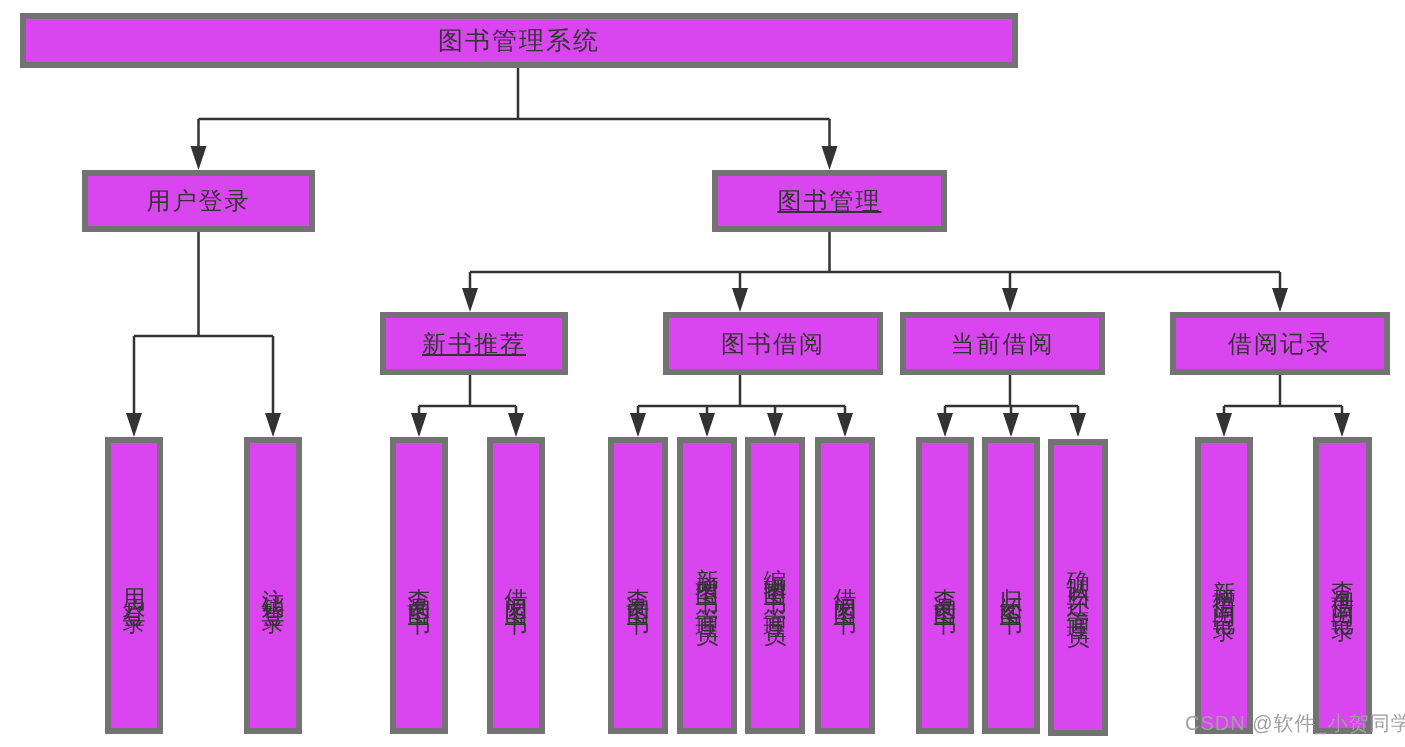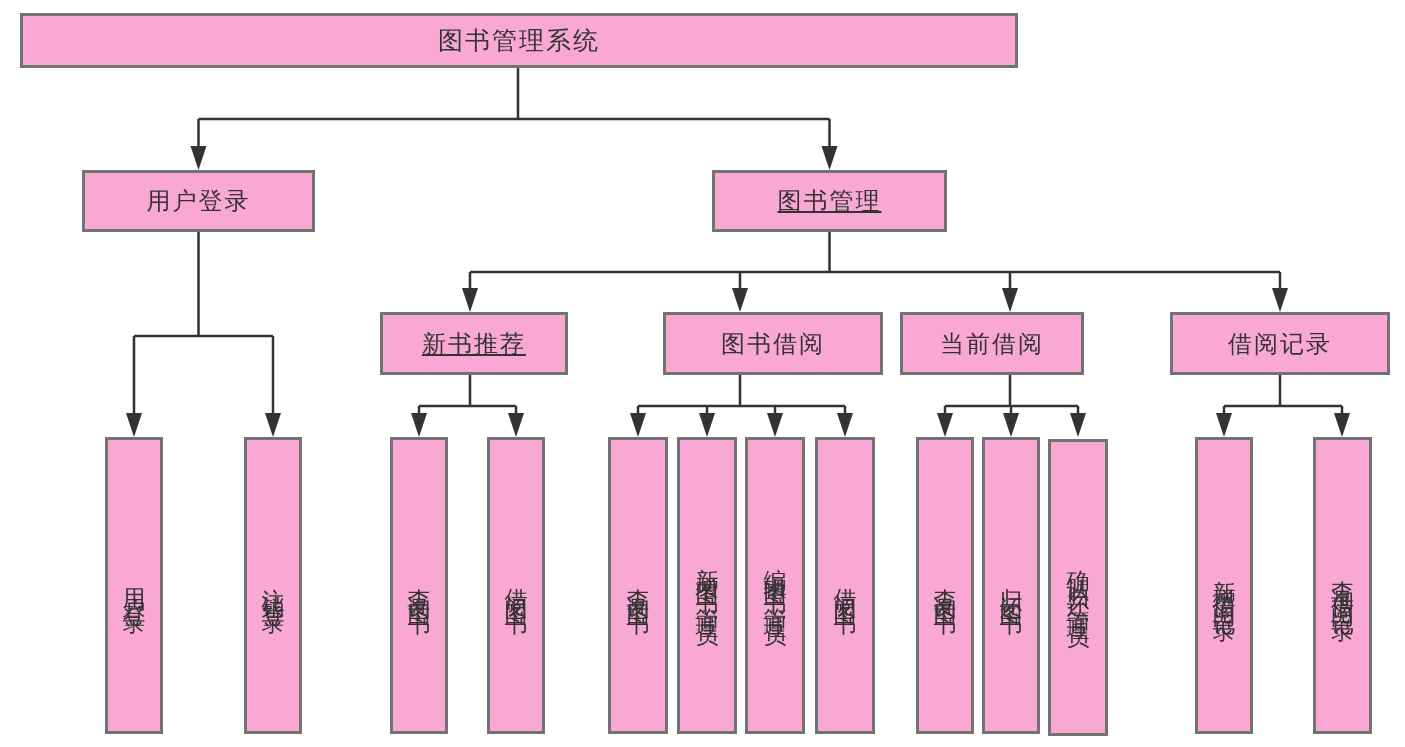--- a/index.html
+++ b/index.html
@@ -17,22 +17,22 @@
   }
   svg.connectors {
     position: absolute;
     left: 0;
     top: 0;
     z-index: 1;
   }
   .node {
     position: absolute;
     box-sizing: border-box;
-    background: #f9a8d4;
-    border: 3px solid #737373;
+    background: #d946ef;
+    border: 6px solid #737373;
     display: flex;
     align-items: center;
     justify-content: center;
     z-index: 2;
     color: #333333;
   }
   .hnode {
     font-size: 24px;
     letter-spacing: 2px;
   }
@@ -114,21 +114,21 @@
   <div class="node hnode" style="left:712px; top:170px; width:235px; height:62px;text-decoration:underline;">
     <span>图书管理</span>
   </div>
 
   <div class="node hnode" style="left:380px; top:312px; width:188px; height:63px;text-decoration:underline;">
     <span>新书推荐</span>
   </div>
   <div class="node hnode" style="left:630px; top:312px; width:220px; height:63px;margin-left:33px;">
     <span>图书借阅</span>
   </div>
-  <div class="node hnode" style="left:900px; top:312px; width:184px; height:63px;">
+  <div class="node hnode" style="left:900px; top:312px; width:205px; height:63px;">
     <span>当前借阅</span>
   </div>
   <div class="node hnode" style="left:1170px; top:312px; width:220px; height:63px;">
     <span>借阅记录</span>
   </div>
 
   <div class="node vnode" style="left:105px; top:437px; width:58px; height:297px;">
     <span class="vtext">用户登录</span>
   </div>
   <div class="node vnode" style="left:244px; top:437px; width:58px; height:297px;">
@@ -165,14 +165,15 @@
     <span class="vtext">确认归还（管理员）</span>
   </div>
 
   <div class="node vnode" style="left:1195px; top:437px; width:58px; height:297px;">
     <span class="vtext">新增借阅记录</span>
   </div>
   <div class="node vnode" style="left:1313px; top:437px; width:59px; height:297px;">
     <span class="vtext">查询借阅记录</span>
   </div>
 
+  <div class="watermark">CSDN @软件_小贺同学</div>
 
 </div>
 
 </body></html>

